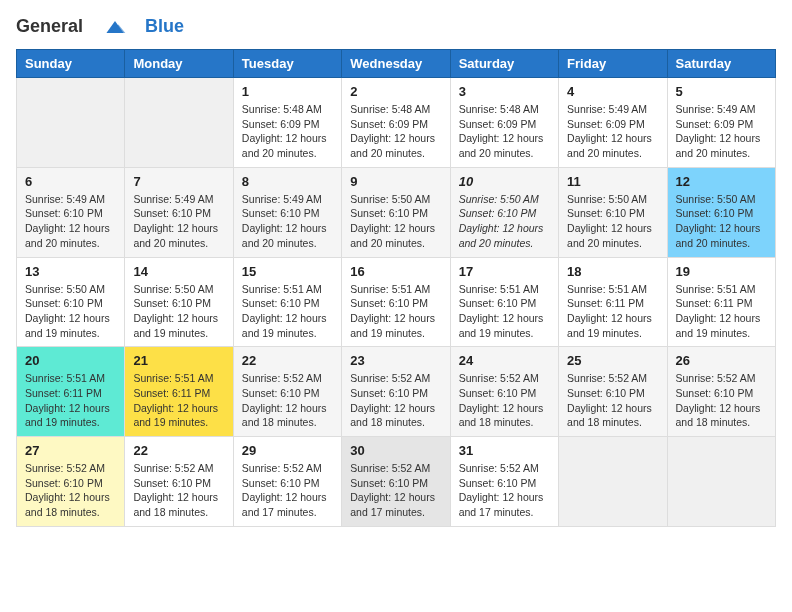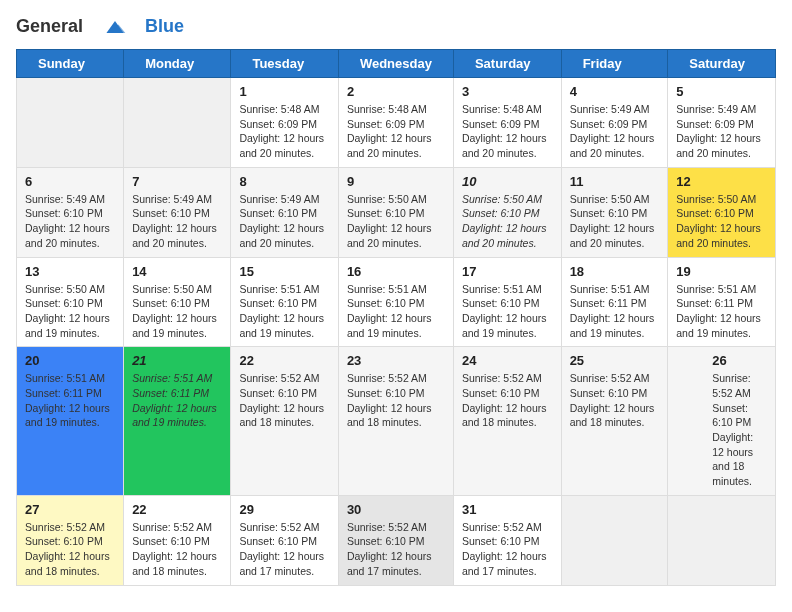--- a/index.html
+++ b/index.html
@@ -41,21 +41,21 @@
     .calendar {
       width: 100%;
       border-collapse: collapse;
       border: 1px solid #ccc;
     }
     .calendar th {
       background: #2676c8;
       color: #fff;
       font-size: 13px;
       font-weight: bold;
-      padding: 6px 21px;
+      padding: 6px 8px;
       text-align: left;
       border: 1px solid #1a5fa0;
     }
     .calendar td {
       vertical-align: top;
       padding: 6px 8px;
       border: 1px solid #ddd;
       width: 14.28%;
       min-height: 80px;
       background: #fff;
@@ -157,21 +157,21 @@
           <div class="day-info">Sunrise: 5:50 AM<br>Sunset: 6:10 PM<br>Daylight: 12 hours and 20 minutes.</div>
         </td>
         <td style="background: rgb(245, 245, 245); font-style: italic;">
           <span class="day-number">10</span>
           <div class="day-info">Sunrise: 5:50 AM<br>Sunset: 6:10 PM<br>Daylight: 12 hours and 20 minutes.</div>
         </td>
         <td style="background: rgb(245, 245, 245);">
           <span class="day-number">11</span>
           <div class="day-info">Sunrise: 5:50 AM<br>Sunset: 6:10 PM<br>Daylight: 12 hours and 20 minutes.</div>
         </td>
-        <td style="background: #fde047; margin-top: 12px;">
+        <td style="background: #7dd3fc; margin-top: 12px;">
           <span class="day-number">12</span>
           <div class="day-info">Sunrise: 5:50 AM<br>Sunset: 6:10 PM<br>Daylight: 12 hours and 20 minutes.</div>
         </td>
       </tr>
       <tr>
         <td style="background: rgb(255, 255, 255);">
           <span class="day-number">13</span>
           <div class="day-info">Sunrise: 5:50 AM<br>Sunset: 6:10 PM<br>Daylight: 12 hours and 19 minutes.</div>
         </td>
         <td style="background: rgb(255, 255, 255);">
@@ -193,45 +193,45 @@
         <td style="background: rgb(255, 255, 255);">
           <span class="day-number">18</span>
           <div class="day-info">Sunrise: 5:51 AM<br>Sunset: 6:11 PM<br>Daylight: 12 hours and 19 minutes.</div>
         </td>
         <td style="background: rgb(255, 255, 255);">
           <span class="day-number">19</span>
           <div class="day-info">Sunrise: 5:51 AM<br>Sunset: 6:11 PM<br>Daylight: 12 hours and 19 minutes.</div>
         </td>
       </tr>
       <tr>
-        <td style="background: #3b82f6;">
+        <td style="background: #5eead4;">
           <span class="day-number">20</span>
           <div class="day-info">Sunrise: 5:51 AM<br>Sunset: 6:11 PM<br>Daylight: 12 hours and 19 minutes.</div>
         </td>
-        <td style="background: #22c55e; font-style: italic;">
+        <td style="background: #fde047;">
           <span class="day-number">21</span>
           <div class="day-info">Sunrise: 5:51 AM<br>Sunset: 6:11 PM<br>Daylight: 12 hours and 19 minutes.</div>
         </td>
         <td style="background: rgb(245, 245, 245); margin-top: 8px;">
           <span class="day-number">22</span>
           <div class="day-info">Sunrise: 5:52 AM<br>Sunset: 6:10 PM<br>Daylight: 12 hours and 18 minutes.</div>
         </td>
         <td style="background: rgb(245, 245, 245);">
           <span class="day-number">23</span>
           <div class="day-info">Sunrise: 5:52 AM<br>Sunset: 6:10 PM<br>Daylight: 12 hours and 18 minutes.</div>
         </td>
         <td style="background: rgb(245, 245, 245);">
           <span class="day-number">24</span>
           <div class="day-info">Sunrise: 5:52 AM<br>Sunset: 6:10 PM<br>Daylight: 12 hours and 18 minutes.</div>
         </td>
         <td style="background: rgb(245, 245, 245);">
           <span class="day-number">25</span>
           <div class="day-info">Sunrise: 5:52 AM<br>Sunset: 6:10 PM<br>Daylight: 12 hours and 18 minutes.</div>
         </td>
-        <td style="background: rgb(245, 245, 245); padding-left: 44px;">
+        <td style="background: rgb(245, 245, 245);">
           <span class="day-number">26</span>
           <div class="day-info">Sunrise: 5:52 AM<br>Sunset: 6:10 PM<br>Daylight: 12 hours and 18 minutes.</div>
         </td>
       </tr>
       <tr>
         <td style="background: #fef9c3;">
           <span class="day-number">27</span>
           <div class="day-info">Sunrise: 5:52 AM<br>Sunset: 6:10 PM<br>Daylight: 12 hours and 18 minutes.</div>
         </td>
         <td style="background: rgb(255, 255, 255);">

